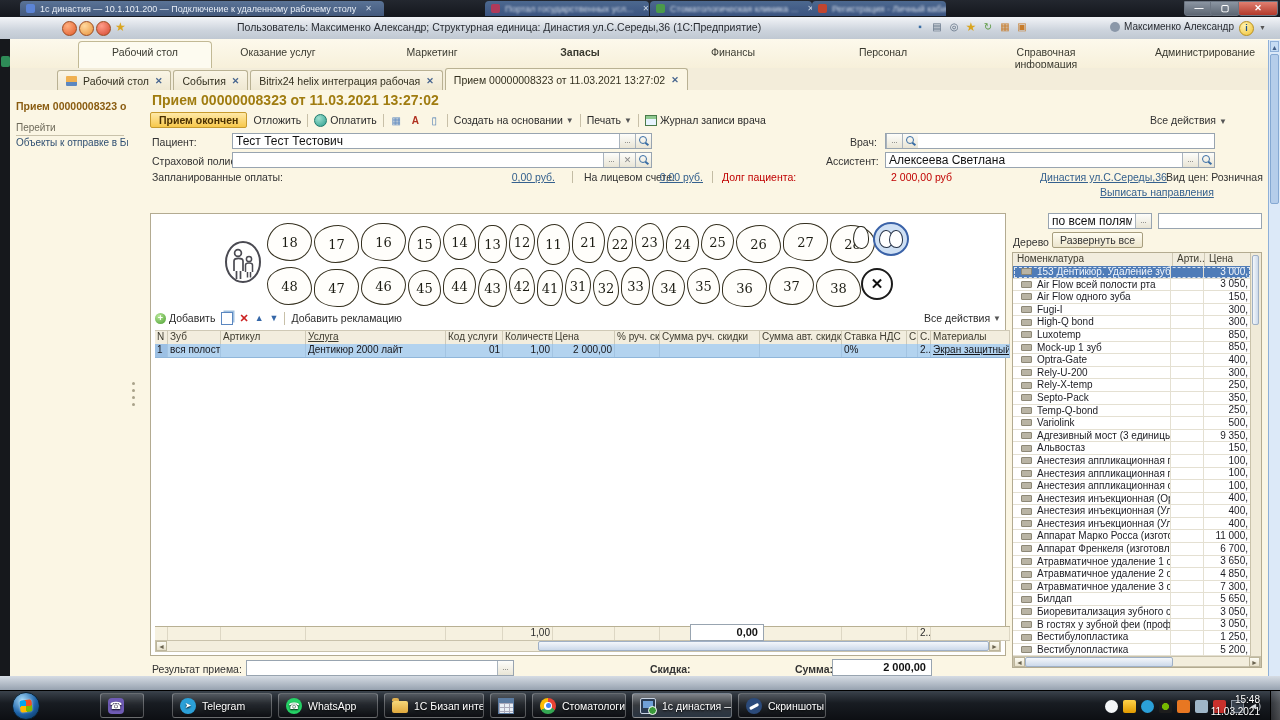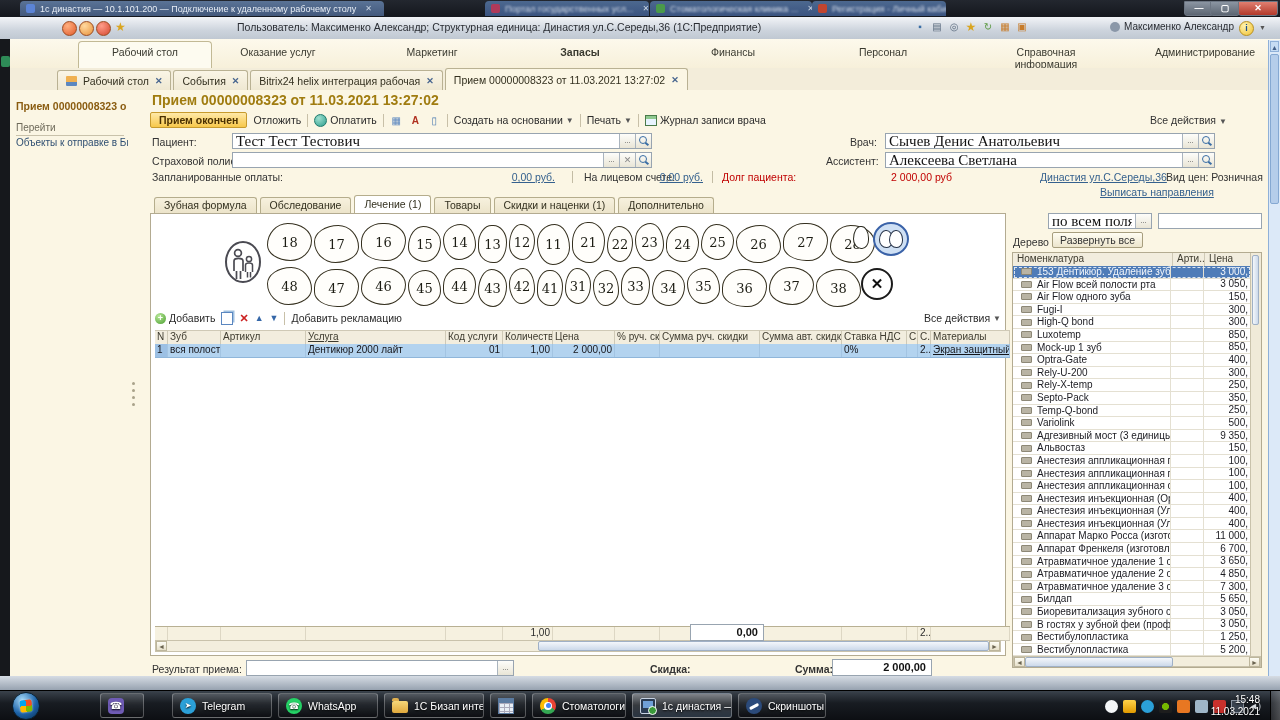--- a/index.html
+++ b/index.html
@@ -66,21 +66,21 @@
   .btn-finish{background:linear-gradient(#ffe9a8,#f7c84b);border:1px solid #c79b2e;border-radius:2px;padding:1px 8px;font-weight:bold;color:#4a3000;font-size:10.5px;}
   .tsep{width:1px;height:13px;background:#c8c0a8;}
   .tbtn{display:inline-flex;align-items:center;gap:3px;}
   .coin{width:11px;height:11px;border-radius:50%;background:radial-gradient(circle at 35% 30%,#9fe0d0,#2e9e8e);border:1px solid #1e7a6c;}
   .ticon{width:13px;height:13px;font-size:10px;line-height:13px;text-align:center;}
   .caret{font-size:8px;color:#555;}
   .tbl-ic{width:12px;height:11px;background:linear-gradient(#8fc98f 30%,#e8f4ff 30%);border:1px solid #4a7a4a;box-sizing:border-box;}
   
   .lbl{position:absolute;font-size:10.5px;color:#333;}
   .field{position:absolute;height:16px;box-sizing:border-box;border:1px solid #98a4b0;background:#fff;display:flex;align-items:center;}
-  .field input{border:none;outline:none;flex:1;height:14px;font-size:15px;font-family:Liberation Serif, serif;padding:0 3px;background:transparent;color:#111;min-width:0;}
+  .field input{border:none;outline:none;flex:1;height:14px;font-size:12px;font-family:Liberation Sans, sans-serif;padding:0 3px;background:transparent;color:#111;min-width:0;}
   .fbtn{flex:none;width:15px;height:14px;border-left:1px solid #aab4be;background:linear-gradient(#fdfdfa,#e9e5d6);font-size:8px;color:#555;text-align:center;line-height:13px;}
   .mag{flex:none;width:15px;height:14px;border-left:1px solid #aab4be;background:linear-gradient(#fdfdfa,#e9e5d6);position:relative;}
   .mag::before{content:"";position:absolute;left:3px;top:2px;width:6px;height:6px;border:1.4px solid #3a6ea5;border-radius:50%;}
   .mag::after{content:"";position:absolute;left:9px;top:9px;width:4px;height:1.6px;background:#3a6ea5;transform:rotate(40deg);}
   .lnk{color:#35618e;text-decoration:underline;font-size:10.5px;}
   .red{color:#c00000;}
   .fin-sep{position:absolute;width:1px;height:12px;background:#c3bca4;}
   
   #tabstrip{position:absolute;left:154px;top:196px;height:17px;display:flex;gap:3px;align-items:flex-end;}
   .ctab{flex:none;height:16px;box-sizing:border-box;border:1px solid #b5ad8c;border-bottom:none;border-radius:3px 3px 0 0;background:linear-gradient(#f7f1de,#ece4ca);padding:0 9px;font-size:10.5px;color:#33301f;line-height:15px;white-space:nowrap;}
@@ -335,21 +335,20 @@
   <span class="lbl" style="left:152px;top:155px;">Страховой полис:</span>
   <div class="field" style="left:232px;top:152px;width:420px;">
     <input value="" style="">
     <span class="fbtn">...</span>
     <span class="grey-x">✕</span>
     <span class="mag"></span>
   </div>
 
   <span class="lbl" style="left:850px;top:136px;">Врач:</span>
   <div class="field" style="left:885px;top:133px;width:330px;">
-    <input value="Сычев Денис Анатольевич" style="">
     <span class="fbtn">...</span>
     <span class="mag"></span>
   </div>
   <span class="lbl" style="left:826px;top:155px;">Ассистент:</span>
   <div class="field" style="left:885px;top:152px;width:330px;">
     <input value="Алексеева Светлана" style="">
     <span class="fbtn">...</span>
     <span class="mag"></span>
   </div>
 
@@ -358,28 +357,20 @@
   <span class="fin-sep" style="left:572px;top:171px;"></span>
   <span class="lbl" style="left:584px;top:171px;">На лицевом счете:</span>
   <span class="lnk abs" style="left:648px;top:171px;width:55px;text-align:right;">0,00 руб.</span>
   <span class="fin-sep" style="left:712px;top:171px;"></span>
   <span class="lbl red" style="left:722px;top:171px;text-align:center;">Долг пациента:</span>
   <span class="lbl red abs" style="left:860px;top:171px;width:92px;text-align:right;">2 000,00 руб</span>
   <span class="lnk abs" style="left:1040px;top:171px;">Династия ул.С.Середы,36</span>
   <span class="lbl abs" style="left:1166px;top:171px;width:100px;white-space:nowrap;overflow:hidden;">Вид цен: Розничная цен</span>
   <span class="lnk abs" style="left:1100px;top:186px;">Выписать направления</span>
 
-  <div id="tabstrip">
-    <div class="ctab"><span>Зубная формула</span></div>
-      <div class="ctab"><span>Обследование</span></div>
-      <div class="ctab active"><span>Лечение (1)</span></div>
-      <div class="ctab"><span>Товары</span></div>
-      <div class="ctab"><span>Скидки и наценки (1)</span></div>
-      <div class="ctab"><span>Дополнительно</span></div>
-  </div>
 
   <div id="panel">
     <svg class="abs" style="left:73px;top:26px;" width="38" height="44" viewBox="0 0 38 44">
       <ellipse cx="19" cy="22" rx="17" ry="20" fill="none" stroke="#4a4a52" stroke-width="2"></ellipse>
       <circle cx="14" cy="13" r="3.4" fill="none" stroke="#4a4a52" stroke-width="1.7"></circle>
       <path d="M10 31 V21 c0-3.4 9-3.4 9 0 v10 M12.5 31 v8 M16.5 31 v8" fill="none" stroke="#4a4a52" stroke-width="1.7"></path>
       <circle cx="25" cy="19" r="2.6" fill="none" stroke="#4a4a52" stroke-width="1.5"></circle>
       <path d="M21.5 32 v-7 c0-2.6 7-2.6 7 0 v7 M23.5 32 v5.5 M26.5 32 v5.5" fill="none" stroke="#4a4a52" stroke-width="1.5"></path>
     </svg>
     <div class="teeth-row top" style="top:6px;justify-content:space-between;">

